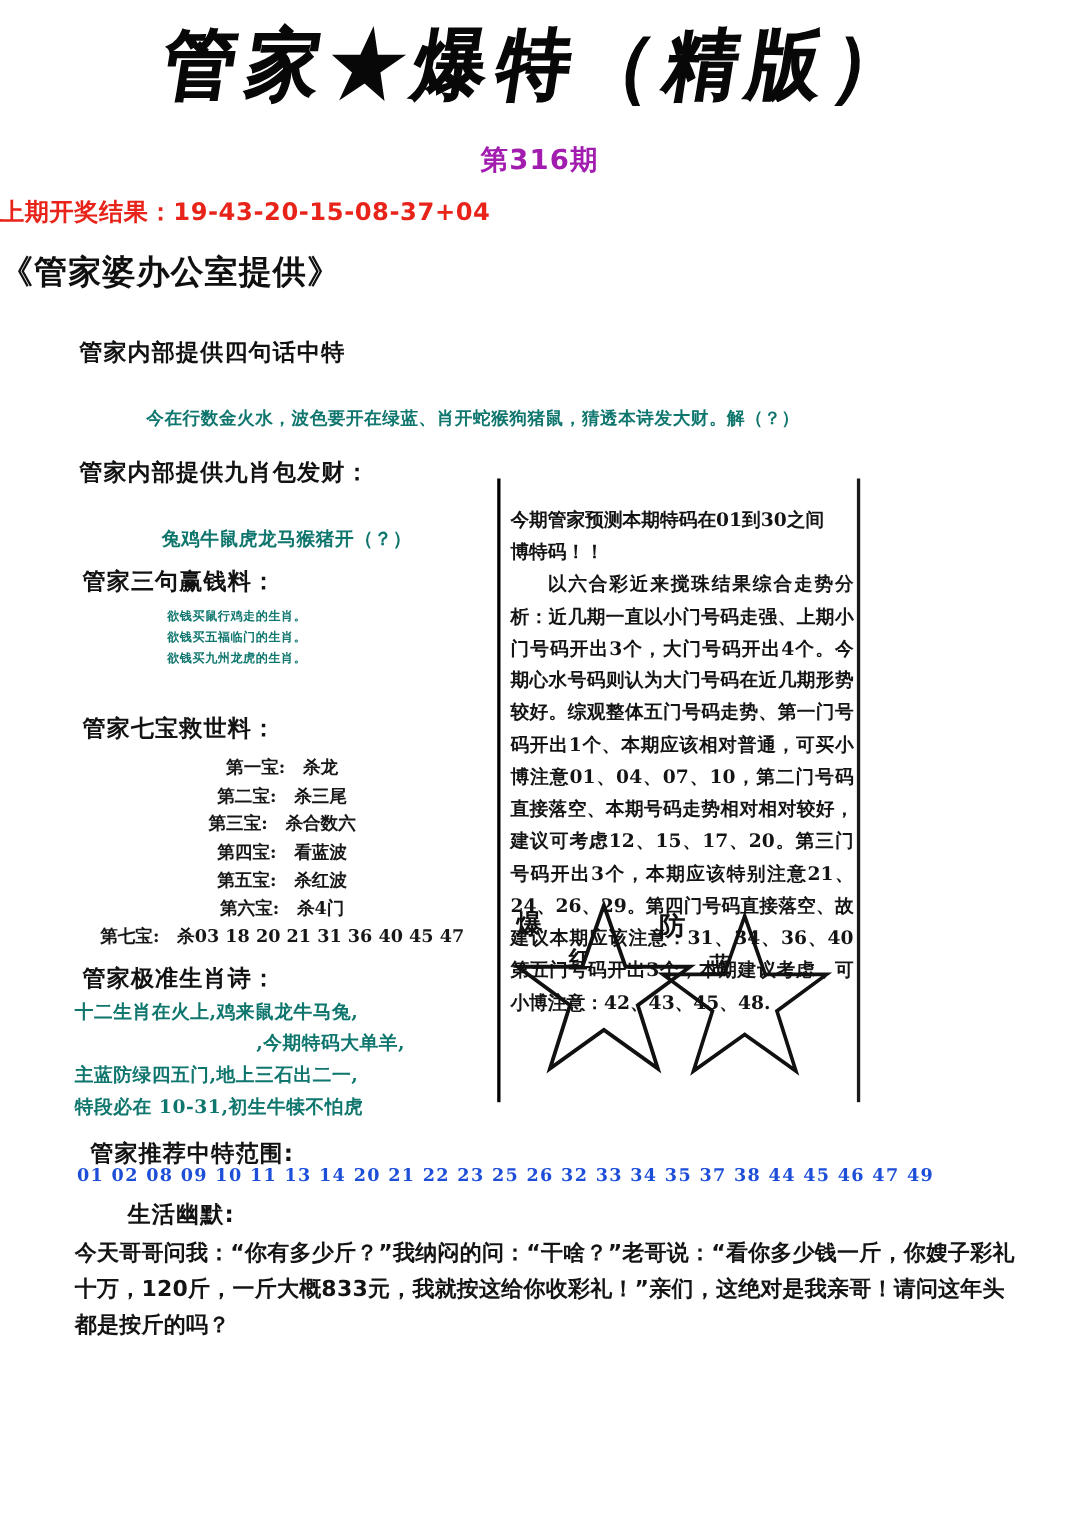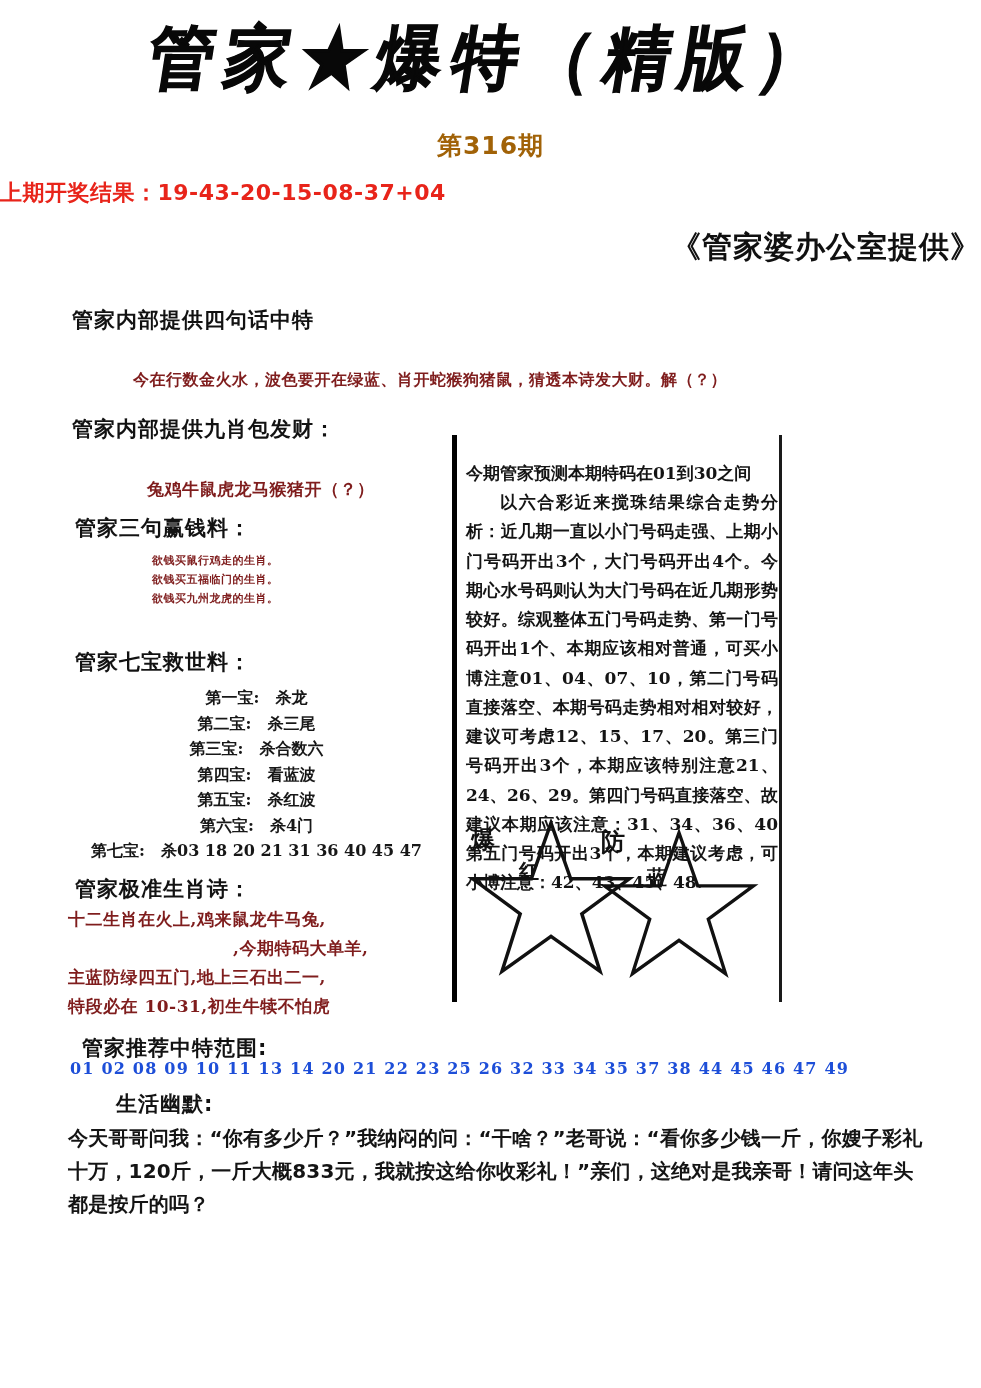--- a/index.html
+++ b/index.html
@@ -35,33 +35,33 @@
     white-space: nowrap;
   }
   .issue-no {
     position: absolute;
     top: 129px; left: 0; right: 0;
     text-align: center;
     font-family: "DejaVu Sans", "Liberation Sans", sans-serif;
     font-weight: bold;
     font-size: 25px;
     letter-spacing: 1px;
-    color: #a16207;
+    color: #a21caf;
   }
   .last-draw {
     position: absolute;
     top: 178px; left: 0; right: 0;
     font-weight: bold;
     font-size: 22px;
     letter-spacing: 0.5px;
   }
   .provider {
     position: absolute;
     top: 227px; left: 0; right: 0;
-    text-align: right;
+    text-align: left;
     font-family: "DejaVu Serif", "Liberation Serif", serif;
     font-weight: bold;
     font-size: 30px;
     letter-spacing: 1px;
     color: #101010;
   }
 
   
   .sec-head {
     font-family: "DejaVu Sans", "Liberation Sans", sans-serif;
@@ -69,21 +69,21 @@
     font-size: 21px;
     letter-spacing: 1px;
     color: #121212;
     white-space: nowrap;
   }
   .body-line {
     font-family: "DejaVu Serif", "Liberation Serif", serif;
     font-weight: bold;
     font-size: 16px;
     letter-spacing: 0.5px;
-    color: #7f1d1d;
+    color: #0f766e;
     white-space: nowrap;
   }
 
   
   .abs { position: absolute; }
 
   #sec-four-sentence-head { top: 306px; left: 72px; }
   #four-sentence-poem     { top: 370px; left: 133px; font-size: 16px; }
 
   #sec-nine-zodiac-head   { top: 415px; left: 72px; }
@@ -133,21 +133,21 @@
     color: #141414;
   }
 
   
   #analysis-box {
     position: absolute;
     top: 435px;
     left: 452px;
     width: 330px;
     height: 567px;
-    border-left: 5px solid #000000;
+    border-left: 3px solid #000000;
     border-right: 3px solid #1a1a1a;
     box-sizing: border-box;
   }
   #analysis-text {
     position: absolute;
     top: 24px; left: 9px;
     width: 312px;
     font-family: "DejaVu Serif", "Liberation Serif", serif;
     font-weight: bold;
     font-size: 17px;
@@ -249,20 +249,21 @@
 <div class="abs sec-head" id="sec-recommend-head">管家推荐中特范围:</div>
 <div class="abs" id="recommend-numbers">01 02 08 09 10 11 13 14 20 21 22 23 25 26 32 33 34 35 37 38 44 45 46 47 49</div>
 
 <div class="abs sec-head" id="sec-humor-head">生活幽默:</div>
 <div class="abs" id="humor-body">今天哥哥问我：“你有多少斤？”我纳闷的问：“干啥？”老哥说：“看你多少钱一斤，你嫂子彩礼十万，120斤，一斤大概833元，我就按这给你收彩礼！”亲们，这绝对是我亲哥！请问这年头都是按斤的吗？</div>
 
 <div id="analysis-box">
 
   <div id="analysis-text">
     <div>今期管家预测本期特码在01到30之间</div>
+    <div>博特码！！</div>
     <span class="indent">以六合彩近来搅珠结果综合走势分析：近几期一直以小门号码走强、上期小门号码开出3个，大门号码开出4个。今期心水号码则认为大门号码在近几期形势较好。综观整体五门号码走势、第一门号码开出1个、本期应该相对普通，可买小博注意01、04、07、10，第二门号码直接落空、本期号码走势相对相对较好，建议可考虑12、15、17、20。第三门号码开出3个，本期应该特别注意21、24、26、29。第四门号码直接落空、故建议本期应该注意：31、34、36、40第五门号码开出3个，本期建议考虑，可小博注意：42、43、45、48.</span>
   </div>
 
   <div id="stars-area">
 
     <div class="star-unit" id="star-left">
       <span class="star-prefix">爆</span>
       <svg width="168" height="160" viewBox="0 0 100 96">
         <polygon points="50,3 61.8,36.5 97,36.5 68.5,57.5 79.4,92 50,71 20.6,92 31.5,57.5 3,36.5 38.2,36.5" fill="none" stroke="#111111" stroke-width="2.1" stroke-linejoin="miter"></polygon>
       </svg>

